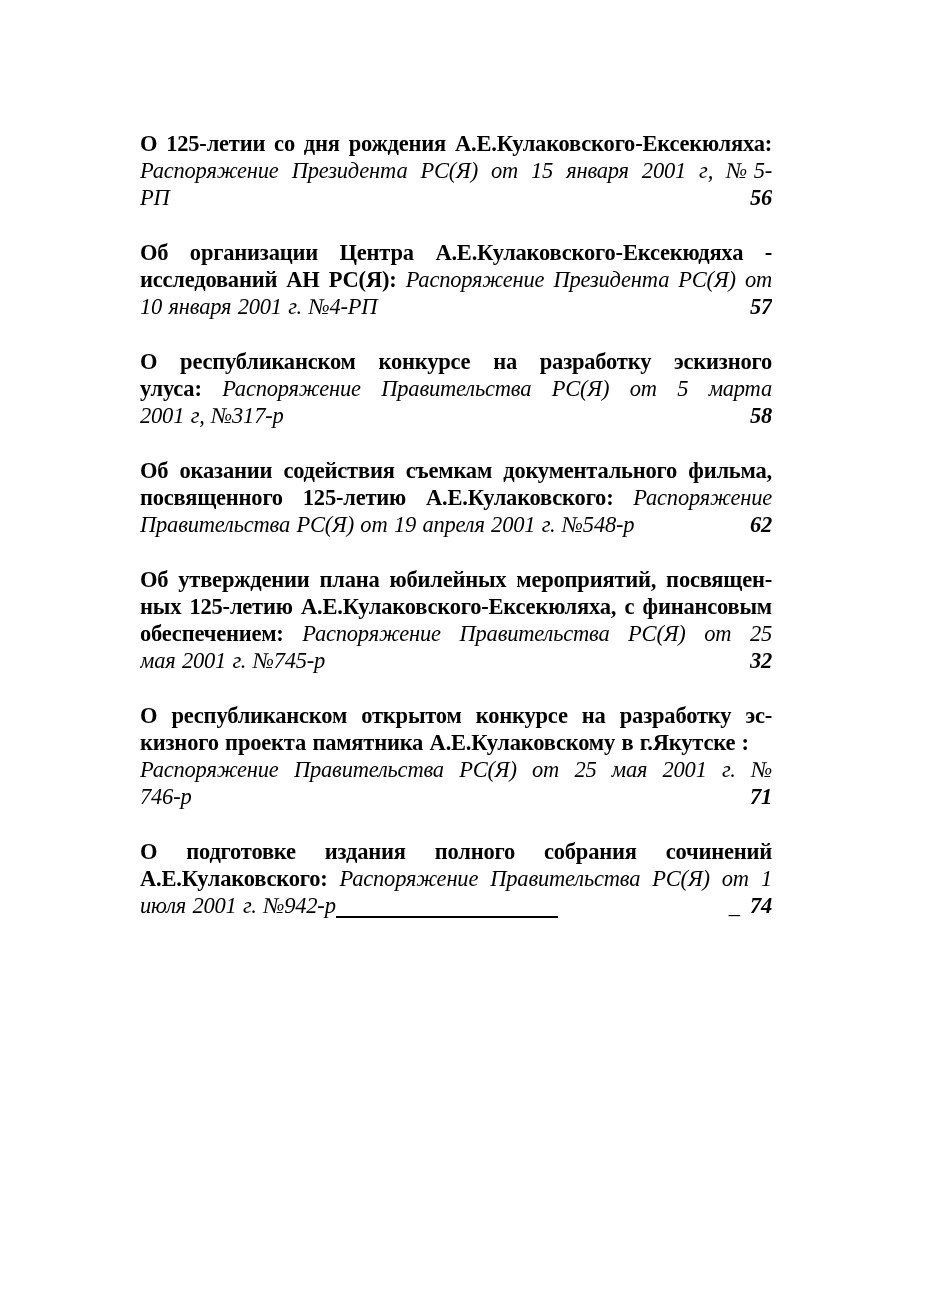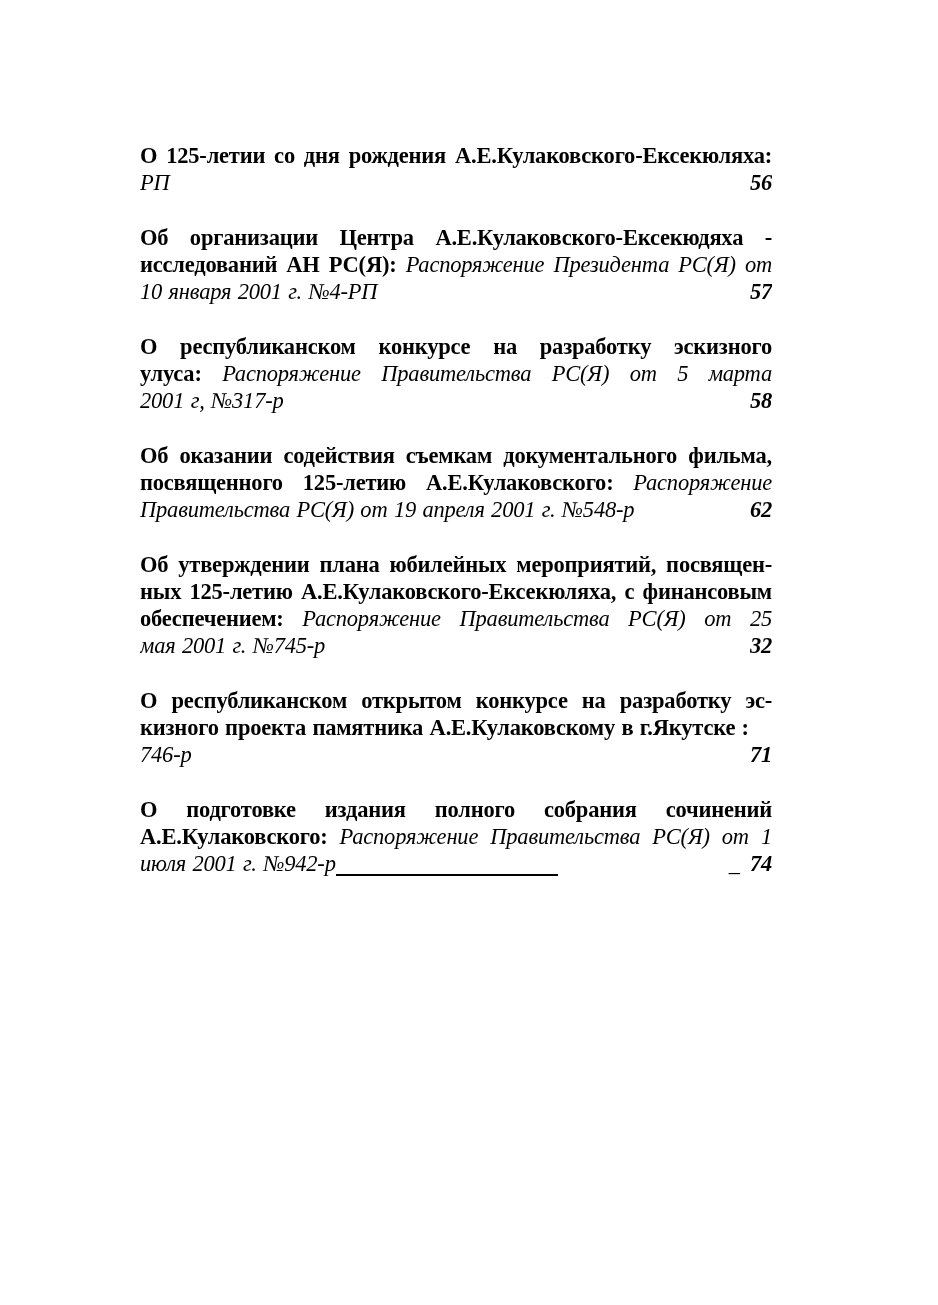--- a/index.html
+++ b/index.html
@@ -10,21 +10,21 @@
     color: #000000;
   }
   .page {
     position: relative;
     width: 938px; height: 1305px;
     background: #ffffff;
     overflow: hidden;
   }
   .toc {
     position: absolute;
-    left: 140px; top: 142px;
+    left: 140px; top: 130px;
     width: 632px;
   }
   .entry { margin: 0 0 28px 0; }
   .entry:last-child { margin-bottom: 0; }
   .line {
     font-size: 22.5px;
     line-height: 27px;
     height: 27px;
     overflow: hidden;
     letter-spacing: -0.2px;
@@ -46,20 +46,21 @@
   }
 </style>
 </head>
 <body>
 
 <div class="page">
   <div class="toc">
 
     <div class="entry">
       <div class="line j"><span class="b">О 125-летии со дня рождения А.Е.Кулаковского-Ексекюляха:</span></div>
+      <div class="line j"><span class="it">Распоряжение Президента РС(Я) от 15 января 2001 г, №5-</span></div>
       <div class="line last">
         <span class="it">РП</span>
         <span class="spacer"></span>
         <span class="pg">56</span>
       </div>
     </div>
 
     <div class="entry">
       <div class="line j"><span class="b">Об организации Центра А.Е.Кулаковского-Ексекюдяха -</span></div>
       <div class="line j"><span class="b">исследований АН РС(Я):</span> <span class="it">Распоряжение Президента РС(Я) от</span></div>
@@ -97,20 +98,21 @@
       <div class="line last">
         <span class="it">мая 2001 г. №745-р</span>
         <span class="spacer"></span>
         <span class="pg">32</span>
       </div>
     </div>
 
     <div class="entry">
       <div class="line j"><span class="b">О республиканском открытом конкурсе на разработку эс-</span></div>
       <div class="line"><span class="b">кизного проекта памятника А.Е.Кулаковскому в г.Якутске :</span></div>
+      <div class="line j"><span class="it">Распоряжение Правительства РС(Я) от 25 мая 2001 г. №</span></div>
       <div class="line last">
         <span class="it">746-р</span>
         <span class="spacer"></span>
         <span class="pg">71</span>
       </div>
     </div>
 
     <div class="entry">
       <div class="line j"><span class="b">О подготовке издания полного собрания сочинений</span></div>
       <div class="line j"><span class="b">А.Е.Кулаковского:</span> <span class="it">Распоряжение Правительства РС(Я) от 1</span></div>

